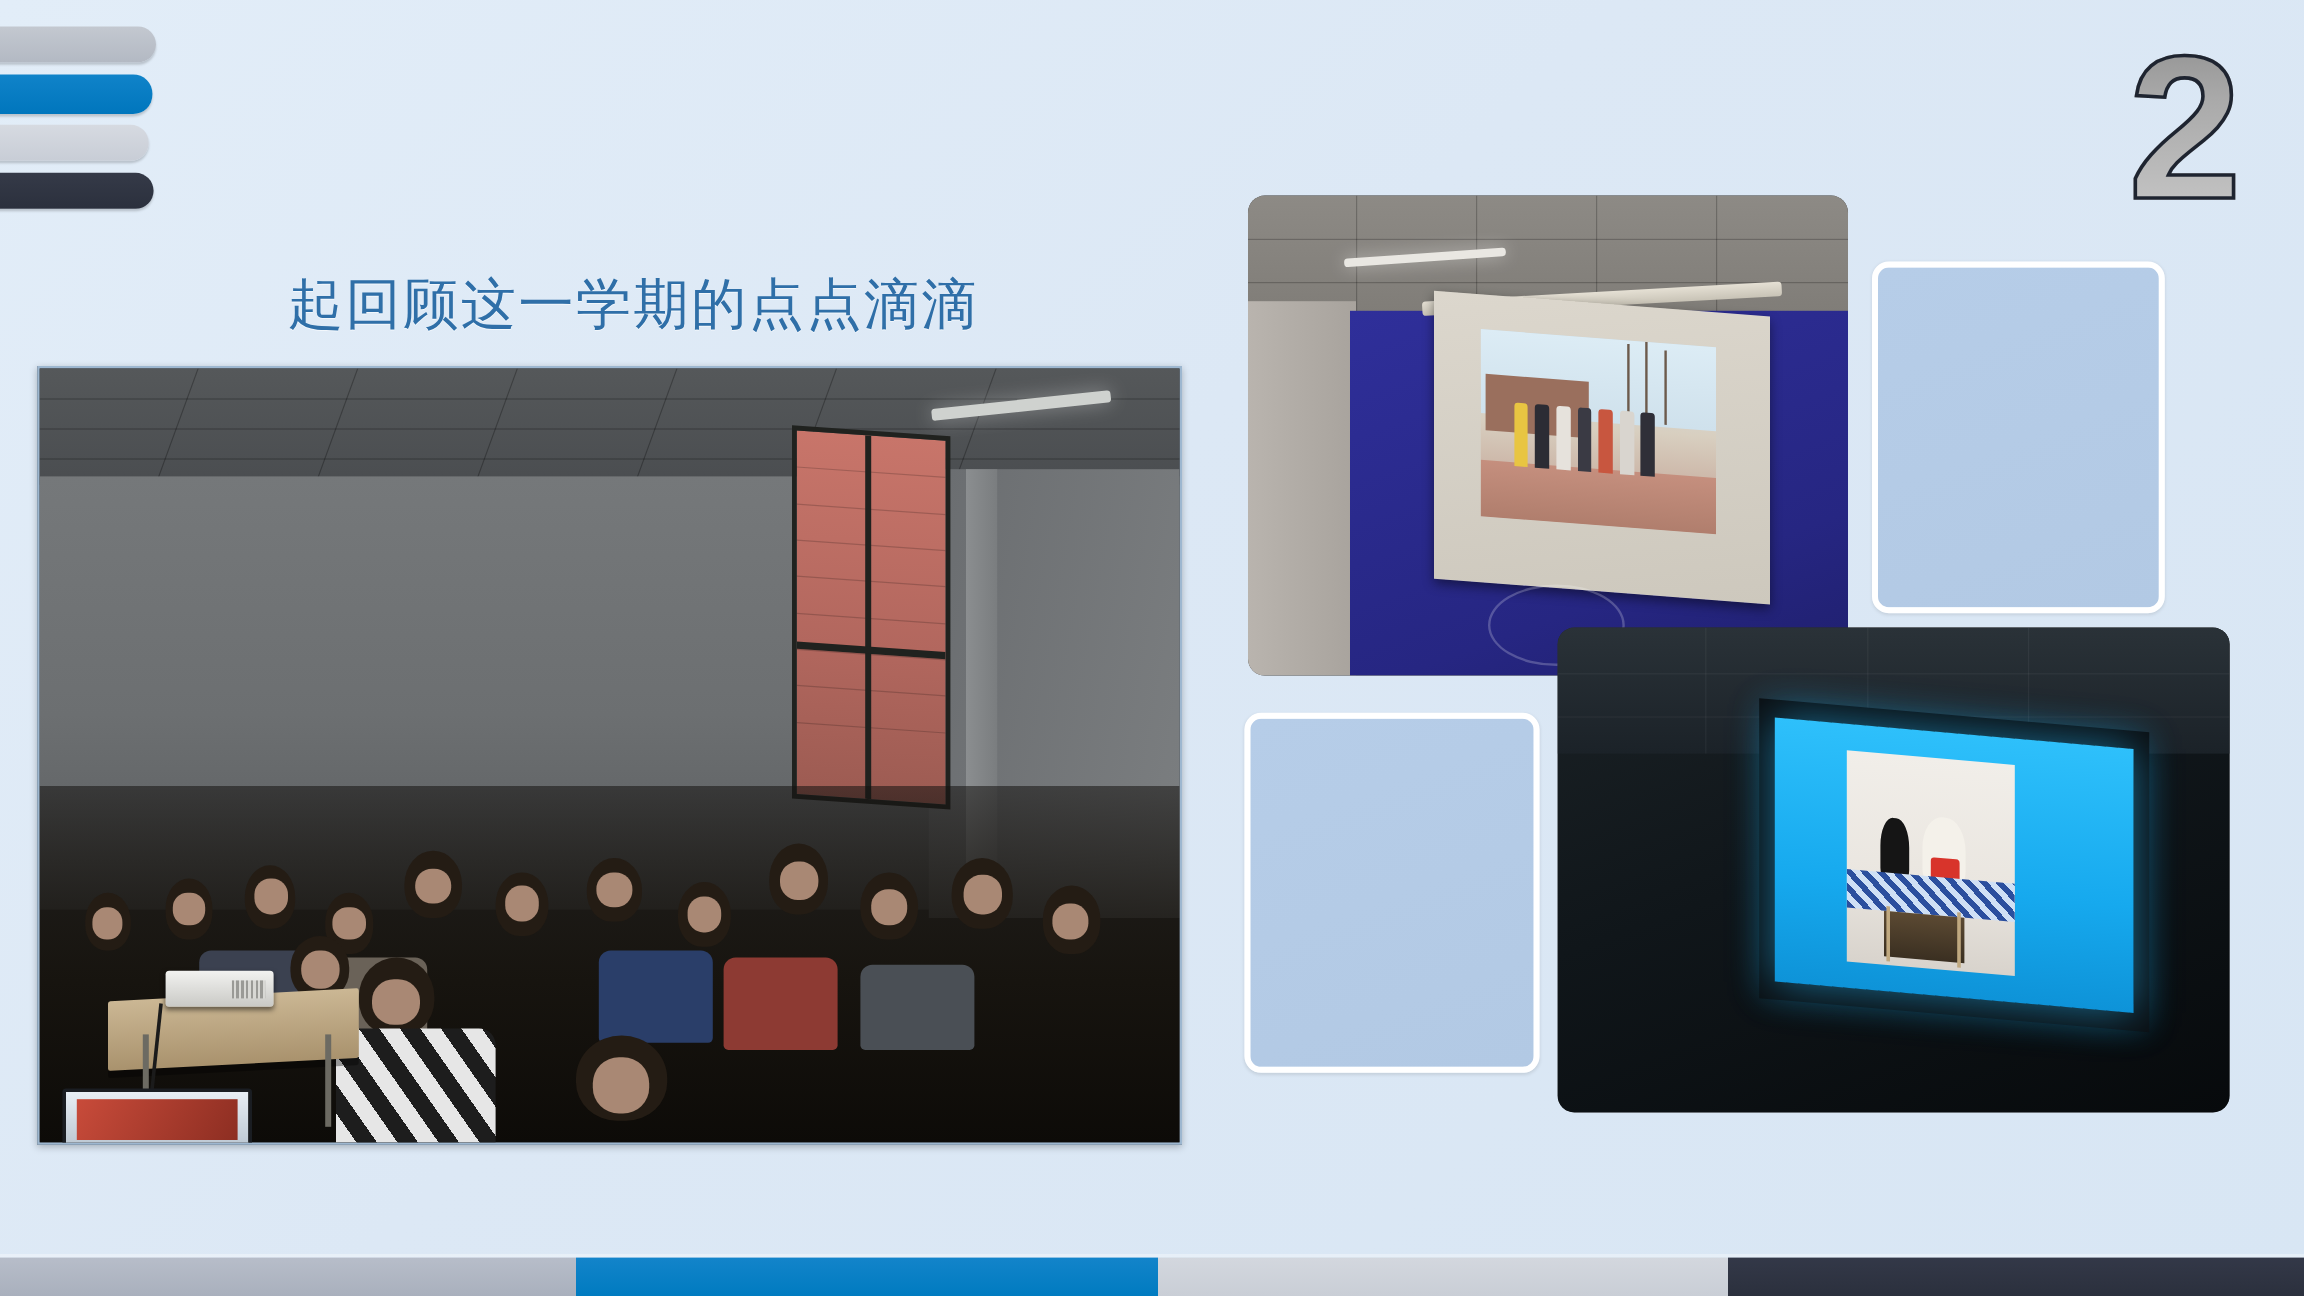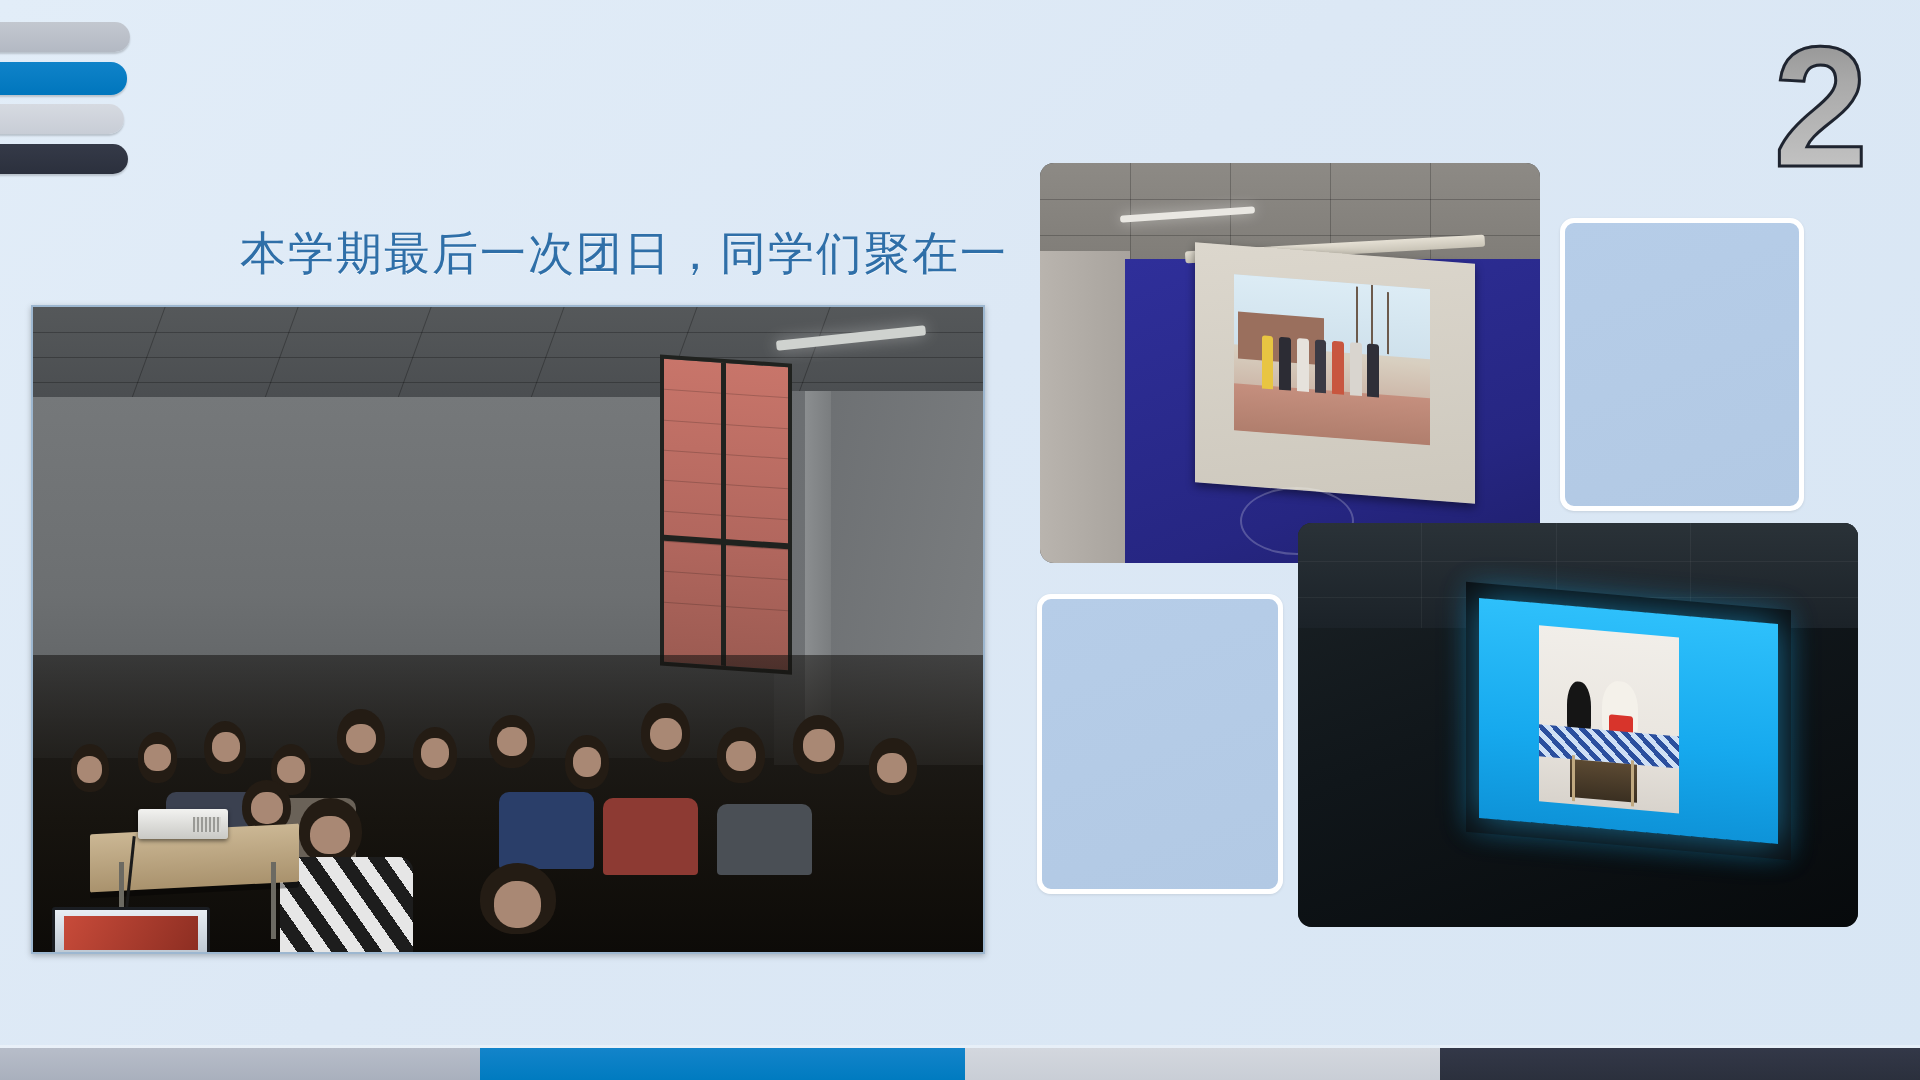--- a/index.html
+++ b/index.html
@@ -184,21 +184,20 @@
 <div class="slide">
 
   <div class="bar-stack">
     <div class="bar b1"></div>
     <div class="bar b2"></div>
     <div class="bar b3"></div>
     <div class="bar b4"></div>
   </div>
 
   <div class="title">
-    <div>本学期最后一次团日，同学们聚在一</div>
     <div>起回顾这一学期的点点滴滴</div>
   </div>
 
   <div class="slide-number">2</div>
 
   <div class="photo" id="photo-main">
     <div class="scene">
       <div class="cr-ceiling">
         <div class="tileh" style="top:26%"></div>
         <div class="tileh" style="top:52%"></div>

